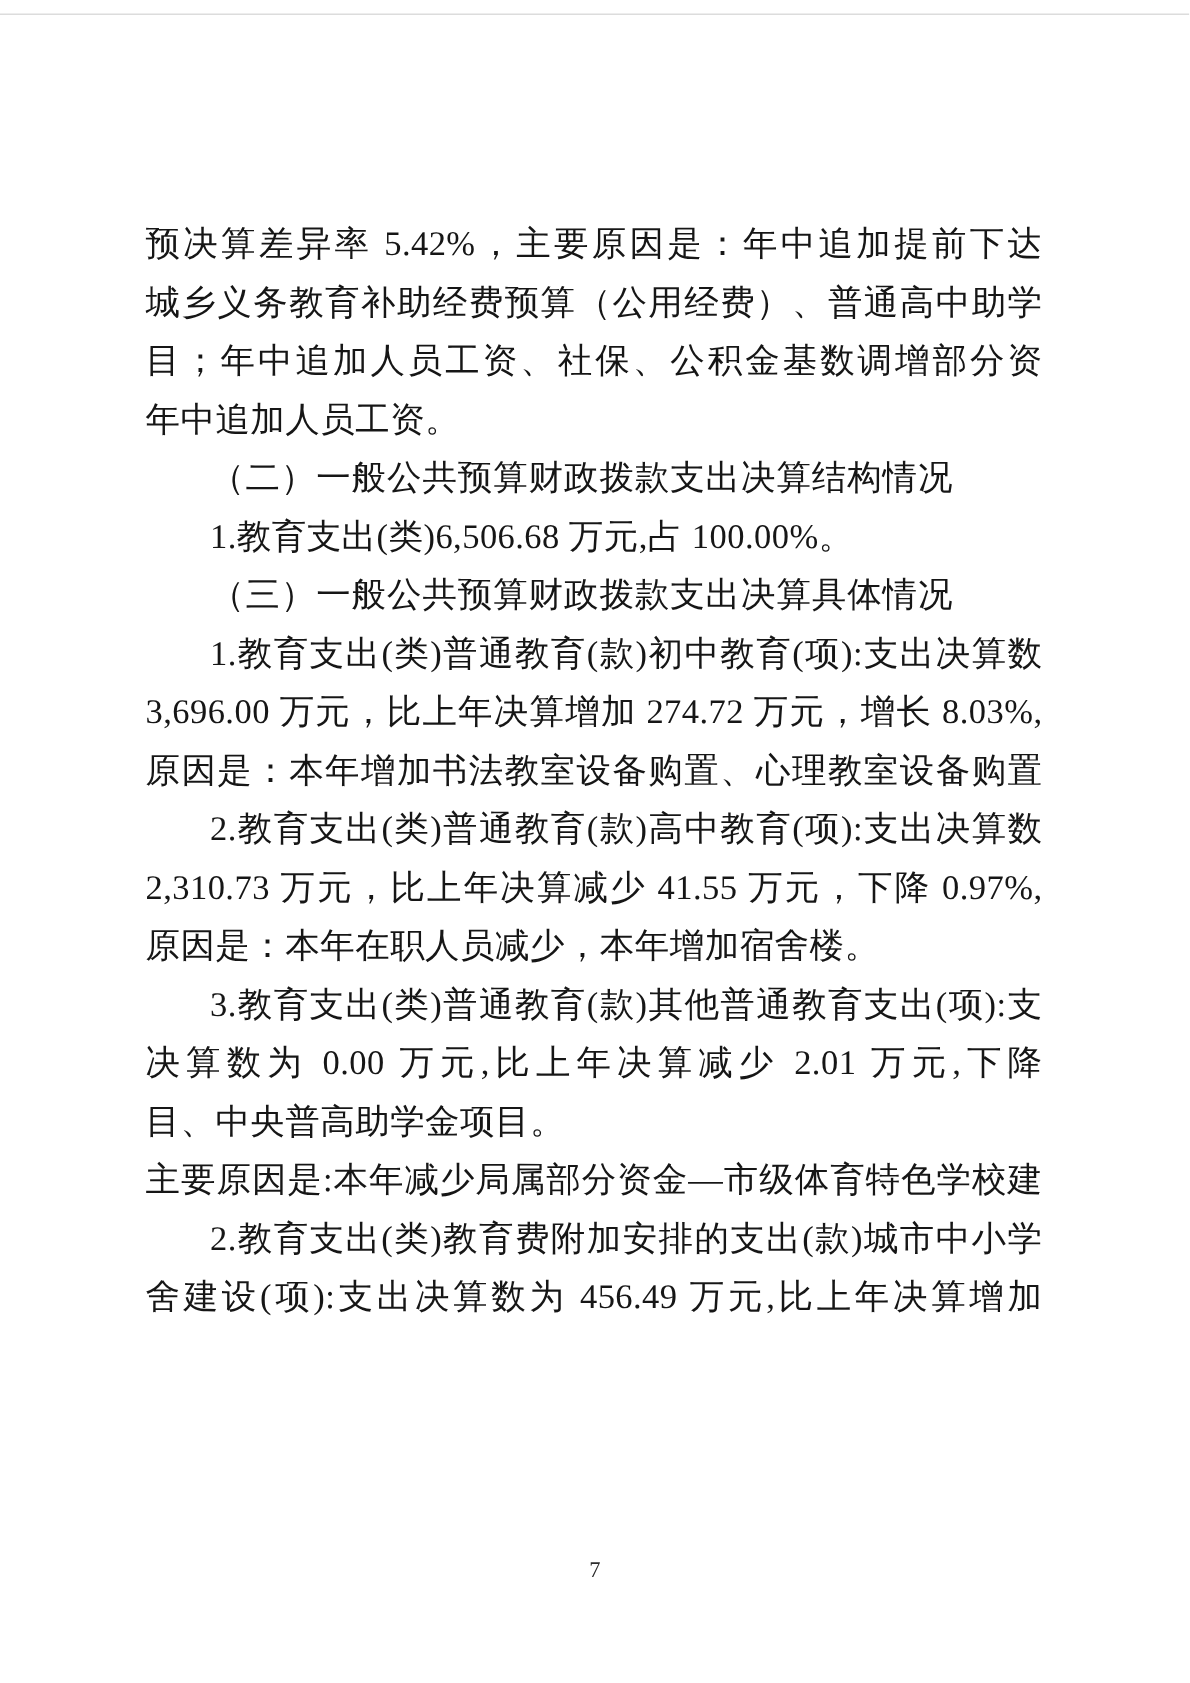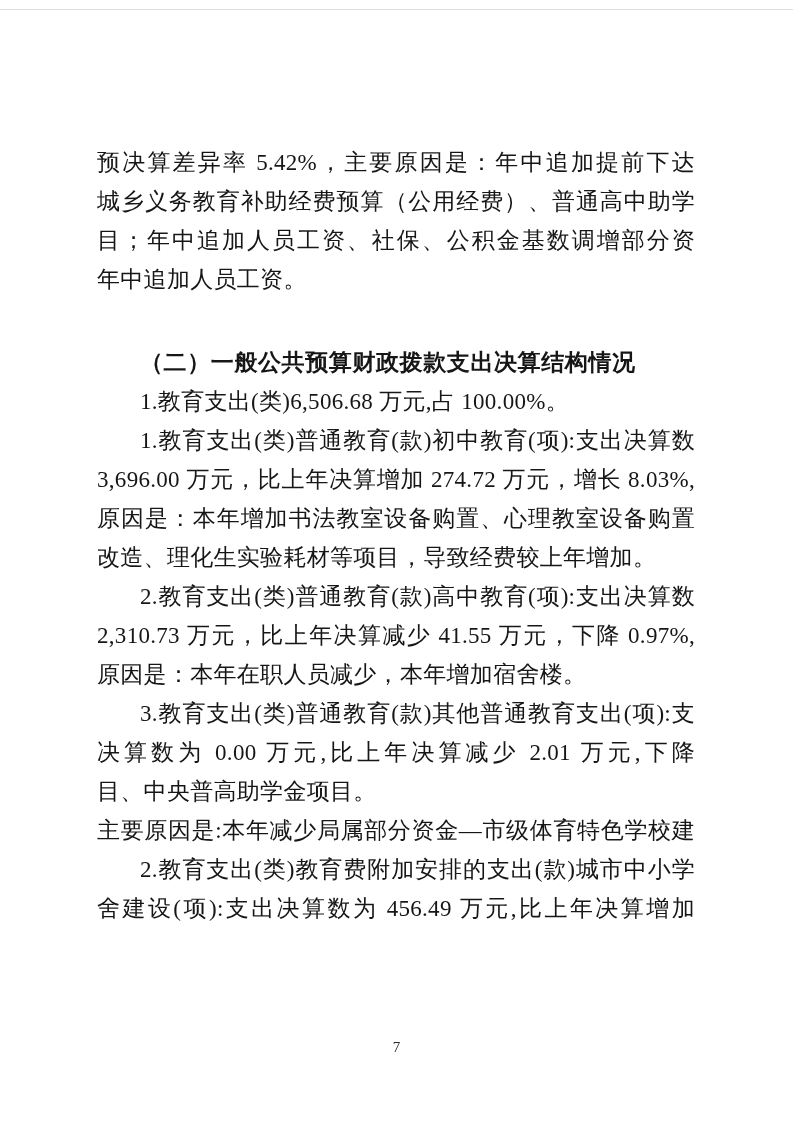--- a/index.html
+++ b/index.html
@@ -41,23 +41,22 @@
     letter-spacing: 0.3px;
   }
   
   .line.fill {
     text-align-last: justify;
   }
   .line.indent {
     text-indent: 43px;
   }
   .line.heading {
-    font-weight: bold;
+    font-weight: normal;
     letter-spacing: 0.6px;
-    margin-top: 44px;
   }
   .page-number {
     position: absolute;
     top: 1037px;
     left: 0;
     width: 793px;
     text-align: center;
     font-size: 15px;
     line-height: 20px;
     color: #2b2b2b;
@@ -76,24 +75,26 @@
         <div class="line fill">目；年中追加人员工资、社保、公积金基数调增部分资金，导致</div>
         <div class="line">年中追加人员工资。</div>
       </div>
       <div>
         <div class="line heading indent">（二）一般公共预算财政拨款支出决算结构情况</div>
       </div>
       <div>
         <div class="line indent">1.教育支出(类)6,506.68 万元,占 100.00%。</div>
       </div>
       <div>
+        <div class="line heading indent">（三）一般公共预算财政拨款支出决算具体情况</div>
+      </div>
+      <div>
         <div class="line fill indent">1.教育支出(类)普通教育(款)初中教育(项):支出决算数为</div>
         <div class="line fill">3,696.00 万元，比上年决算增加 274.72 万元，增长 8.03%,主要</div>
         <div class="line fill">原因是：本年增加书法教室设备购置、心理教室设备购置及维修</div>
-        <div class="line">改造、理化生实验耗材等项目，导致经费较上年增加。</div>
       </div>
       <div>
         <div class="line fill indent">2.教育支出(类)普通教育(款)高中教育(项):支出决算数为</div>
         <div class="line fill">2,310.73 万元，比上年决算减少 41.55 万元，下降 0.97%,主要</div>
         <div class="line">原因是：本年在职人员减少，本年增加宿舍楼。</div>
       </div>
       <div>
         <div class="line fill indent">3.教育支出(类)普通教育(款)其他普通教育支出(项):支出</div>
         <div class="line fill">决算数为 0.00 万元,比上年决算减少 2.01 万元,下降 15.82%,</div>
         <div class="line">目、中央普高助学金项目。</div>

